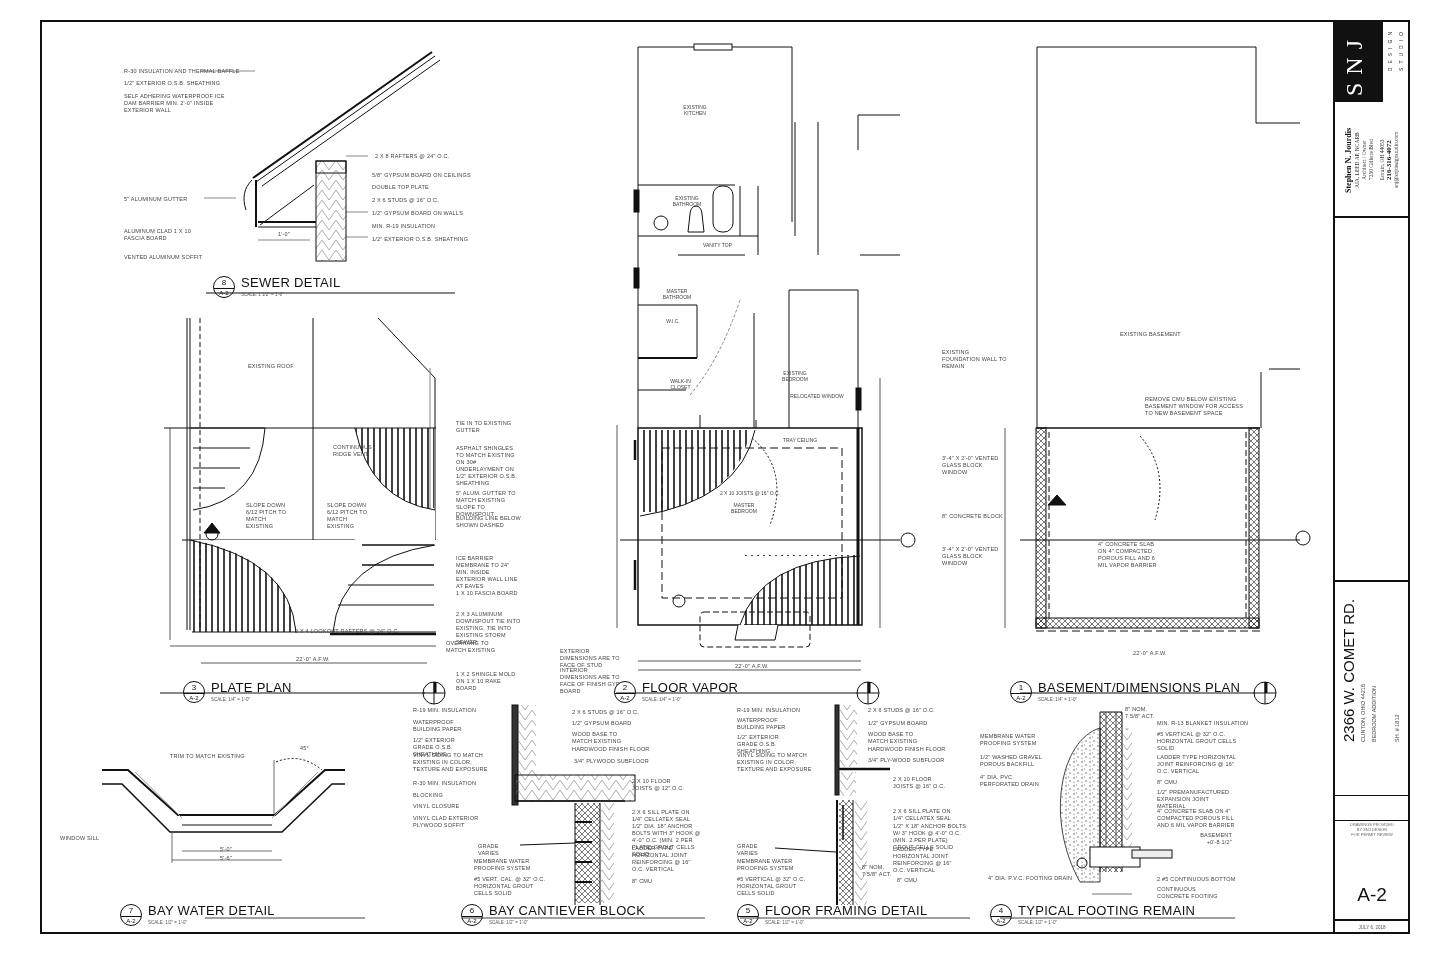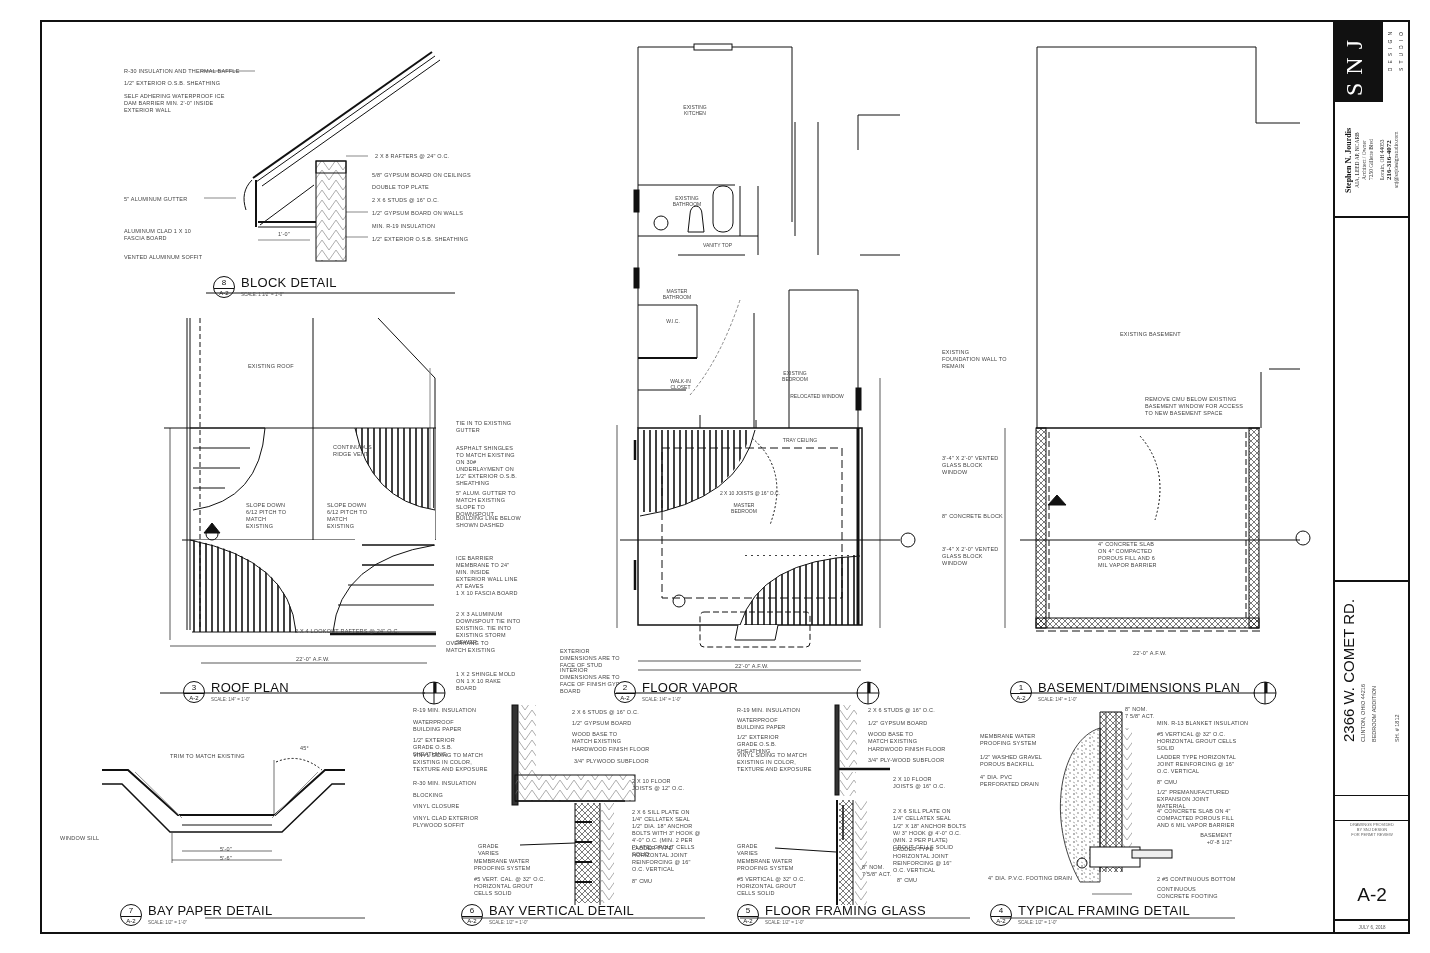--- a/index.html
+++ b/index.html
@@ -252,31 +252,31 @@
     </g>
   </g>
 </svg>
 
 <div class="dtitle" style="left:213px;top:276px;">
   <div class="bubble">
       <span class="num">8</span>
       <span class="sht">A-2</span>
     </div>
   <div>
-      <div class="tt-name">BLOCK DETAIL</div>
+      <div class="tt-name">SEWER DETAIL</div>
       <div class="tt-scale">SCALE: 1 1/2" = 1'-0"</div>
     </div>
 </div>
 <div class="dtitle" style="left:183px;top:681px;">
   <div class="bubble">
       <span class="num">3</span>
       <span class="sht">A-2</span>
     </div>
   <div>
-      <div class="tt-name">ROOF PLAN</div>
+      <div class="tt-name">PLATE PLAN</div>
       <div class="tt-scale">SCALE: 1/4" = 1'-0"</div>
     </div>
 </div>
 <div class="dtitle" style="left:614px;top:681px;">
   <div class="bubble">
       <span class="num">2</span>
       <span class="sht">A-2</span>
     </div>
   <div>
       <div class="tt-name">FLOOR VAPOR</div>
@@ -292,51 +292,51 @@
       <div class="tt-name">BASEMENT/DIMENSIONS PLAN</div>
       <div class="tt-scale">SCALE: 1/4" = 1'-0"</div>
     </div>
 </div>
 <div class="dtitle" style="left:120px;top:904px;">
   <div class="bubble">
       <span class="num">7</span>
       <span class="sht">A-2</span>
     </div>
   <div>
-      <div class="tt-name">BAY PAPER DETAIL</div>
+      <div class="tt-name">BAY WATER DETAIL</div>
       <div class="tt-scale">SCALE: 1/2" = 1'-0"</div>
     </div>
 </div>
 <div class="dtitle" style="left:461px;top:904px;">
   <div class="bubble">
       <span class="num">6</span>
       <span class="sht">A-2</span>
     </div>
   <div>
-      <div class="tt-name">BAY VERTICAL DETAIL</div>
+      <div class="tt-name">BAY CANTIEVER BLOCK</div>
       <div class="tt-scale">SCALE: 1/2" = 1'-0"</div>
     </div>
 </div>
 <div class="dtitle" style="left:737px;top:904px;">
   <div class="bubble">
       <span class="num">5</span>
       <span class="sht">A-2</span>
     </div>
   <div>
-      <div class="tt-name">FLOOR FRAMING GLASS</div>
+      <div class="tt-name">FLOOR FRAMING DETAIL</div>
       <div class="tt-scale">SCALE: 1/2" = 1'-0"</div>
     </div>
 </div>
 <div class="dtitle" style="left:990px;top:904px;">
   <div class="bubble">
       <span class="num">4</span>
       <span class="sht">A-2</span>
     </div>
   <div>
-      <div class="tt-name">TYPICAL FRAMING DETAIL</div>
+      <div class="tt-name">TYPICAL FOOTING REMAIN</div>
       <div class="tt-scale">SCALE: 1/2" = 1'-0"</div>
     </div>
 </div>
 
 <div class="note" style="left:124px;top:68px;">R-30 INSULATION AND THERMAL BAFFLE</div>
 <div class="note" style="left:124px;top:80px;">1/2" EXTERIOR O.S.B. SHEATHING</div>
 <div class="note" style="left:124px;top:93px;width:105px;">SELF ADHERING WATERPROOF ICE DAM BARRIER MIN. 2'-0" INSIDE EXTERIOR WALL</div>
 <div class="note" style="left:124px;top:196px;">5" ALUMINUM GUTTER</div>
 <div class="note" style="left:124px;top:228px;width:70px;">ALUMINUM CLAD 1 X 10 FASCIA BOARD</div>
 <div class="note" style="left:124px;top:254px;">VENTED ALUMINUM SOFFIT</div>

